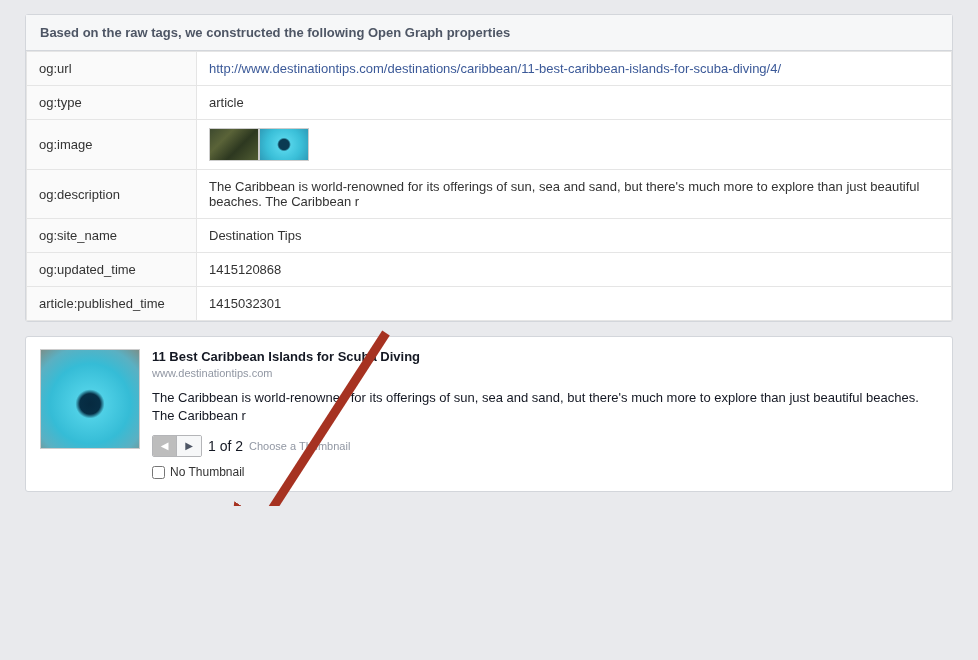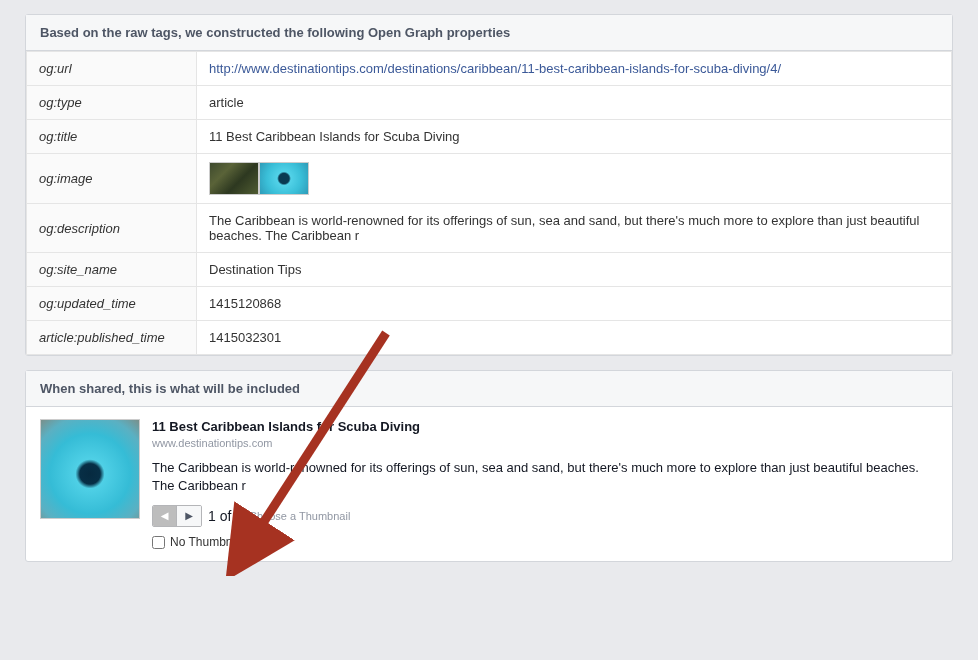--- a/index.html
+++ b/index.html
@@ -39,21 +39,20 @@
       border: 1px solid #e5e5e5;
       padding: 9px 12px;
       vertical-align: middle;
       font-size: 13px;
       color: #333;
     }
     table.props td.key {
       width: 170px;
       background: #fafafa;
       color: #333;
-      font-style: italic;
     }
     .link {
       color: #3b5998;
       text-decoration: none;
     }
     .thumb-row {
       display: flex;
       gap: 0;
     }
     .thumb {
@@ -165,24 +164,20 @@
   <div class="panel-header">Based on the raw tags, we constructed the following Open Graph properties</div>
   <table class="props">
     <tbody id="og-rows">
           <tr>
             <td class="key">og:url</td>
             <td><a href="#" class="link">http://www.destinationtips.com/destinations/caribbean/11-best-caribbean-islands-for-scuba-diving/4/</a></td>
           </tr>
           <tr>
             <td class="key">og:type</td>
             <td>article</td>
-          </tr>
-          <tr>
-            <td class="key">og:title</td>
-            <td>11 Best Caribbean Islands for Scuba Diving</td>
           </tr>
           <tr>
             <td class="key">og:image</td>
             <td style="padding: 8px 12px;">
               <div class="thumb-row">
                 <div class="thumb thumb1"></div>
                 <div class="thumb thumb2"></div>
               </div>
             </td>
           </tr>
@@ -200,21 +195,20 @@
           </tr>
           <tr>
             <td class="key">article:published_time</td>
             <td>1415032301</td>
           </tr>
         </tbody>
   </table>
 </div>
 
 <div class="panel">
-  <div class="panel-header">When shared, this is what will be included</div>
   <div class="panel-body">
     <div class="preview-row">
       <div class="preview-img"></div>
       <div class="preview-content">
         <div class="preview-title">11 Best Caribbean Islands for Scuba Diving</div>
         <div class="preview-domain">www.destinationtips.com</div>
         <div class="preview-desc">The Caribbean is world-renowned for its offerings of sun, sea and sand, but there's much more to explore than just beautiful beaches. The Caribbean r</div>
         <div class="thumb-nav">
           <div class="thumb-btns">
             <button class="thumb-btn prev">

